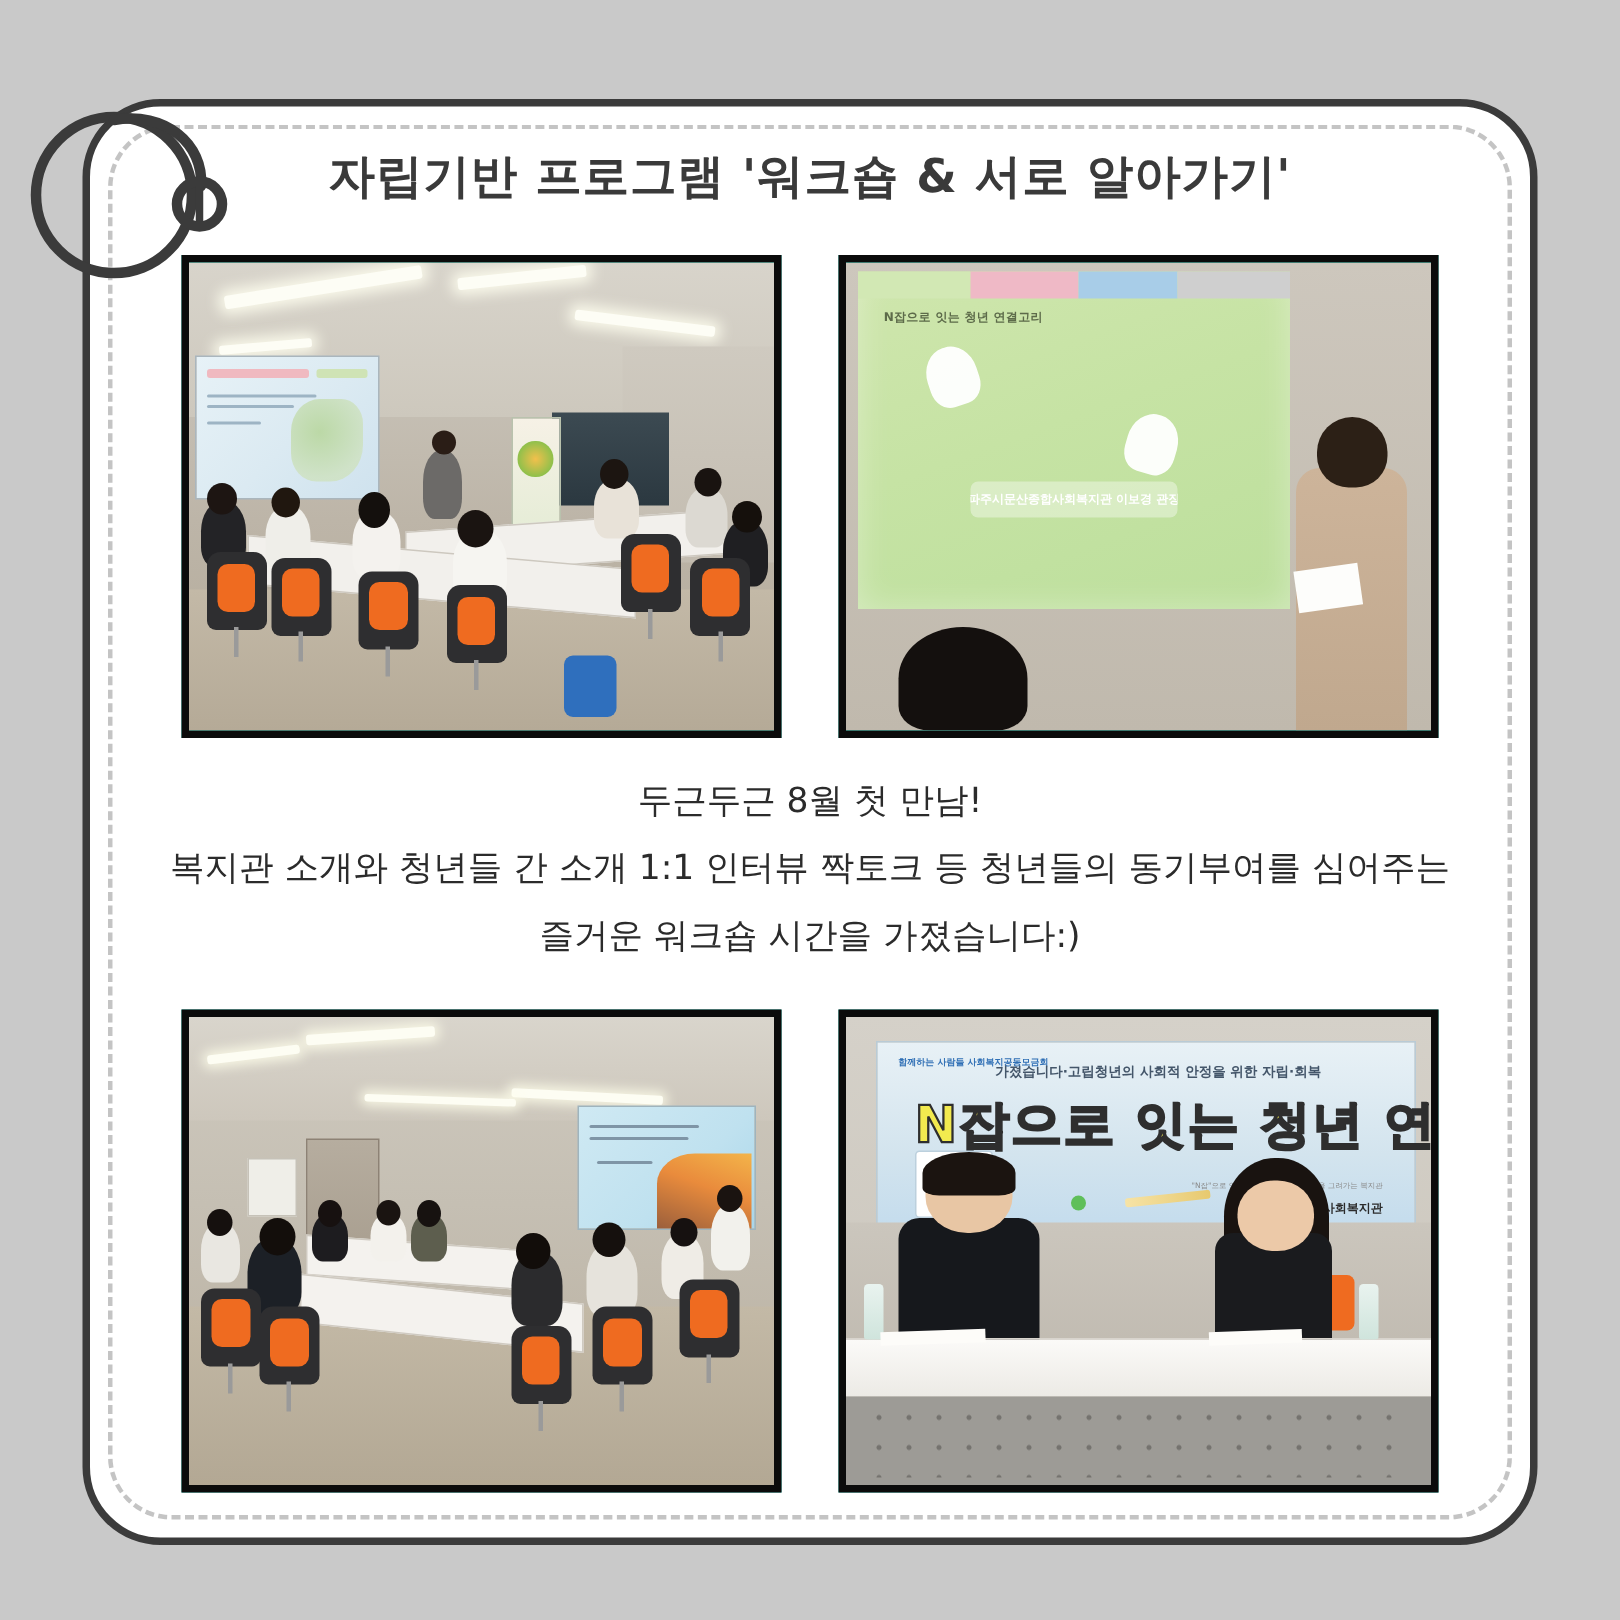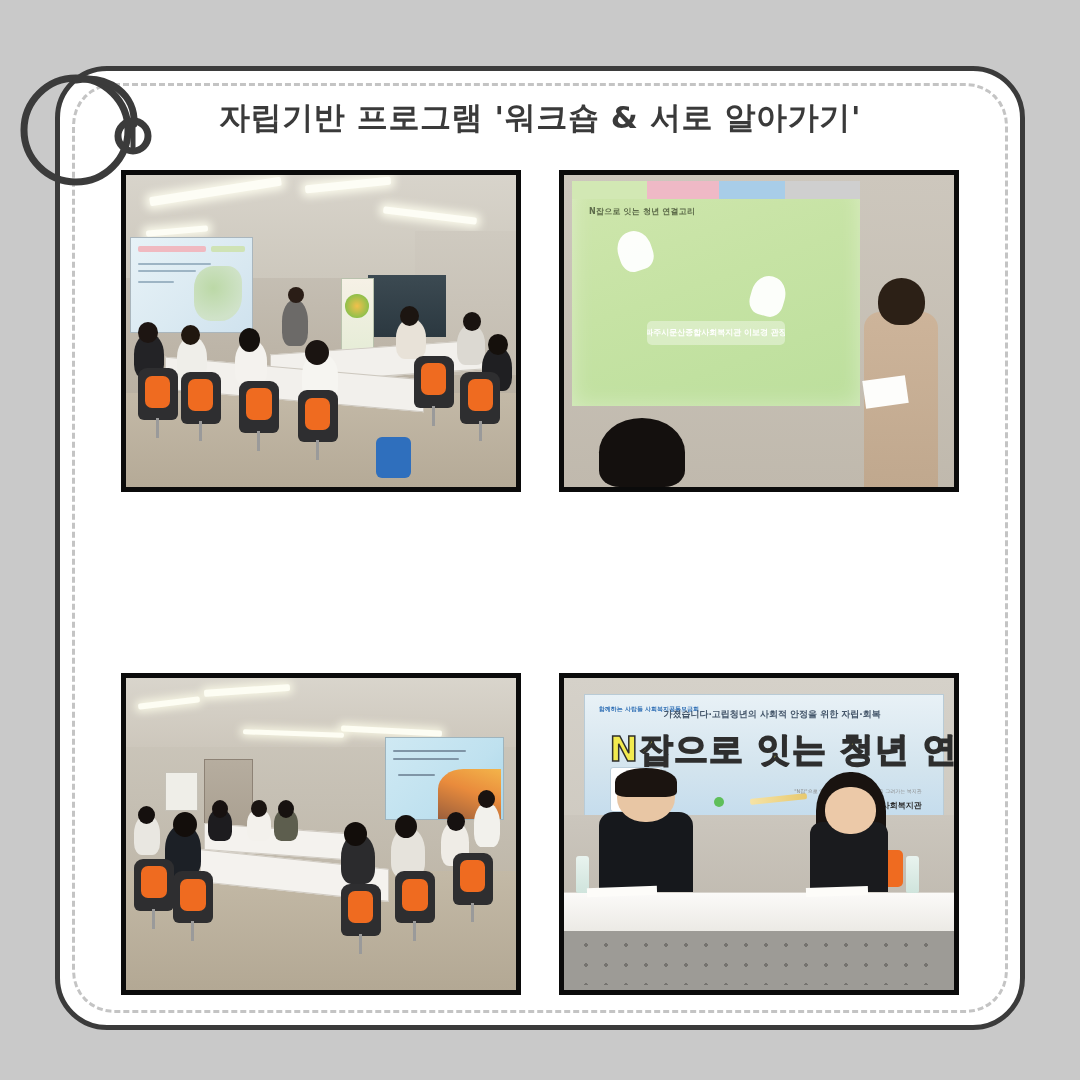--- a/index.html
+++ b/index.html
@@ -451,20 +451,23 @@
       <div class="speaker-body"></div>
       <div class="speaker-face"></div>
       <div class="speaker-head"></div>
       <div class="paper"></div>
       <div class="fg-head"></div>
     </div>
   </div>
 </div>
 
 <div class="body-text">
+  <span class="ln">두근두근 8월 첫 만남!</span>
+  <span class="ln">복지관 소개와 청년들 간 소개 1:1 인터뷰 짝토크 등 청년들의 동기부여를 심어주는</span>
+  <span class="ln">즐거운 워크숍 시간을 가졌습니다:)</span>
 </div>
 
 <div class="photo-row row-bottom">
 
   <div class="photo">
     <div class="photo-inner p3">
       <div class="ceiling"></div>
       <div class="light l1"></div>
         <div class="light l2"></div>
       <div class="light l3"></div>

